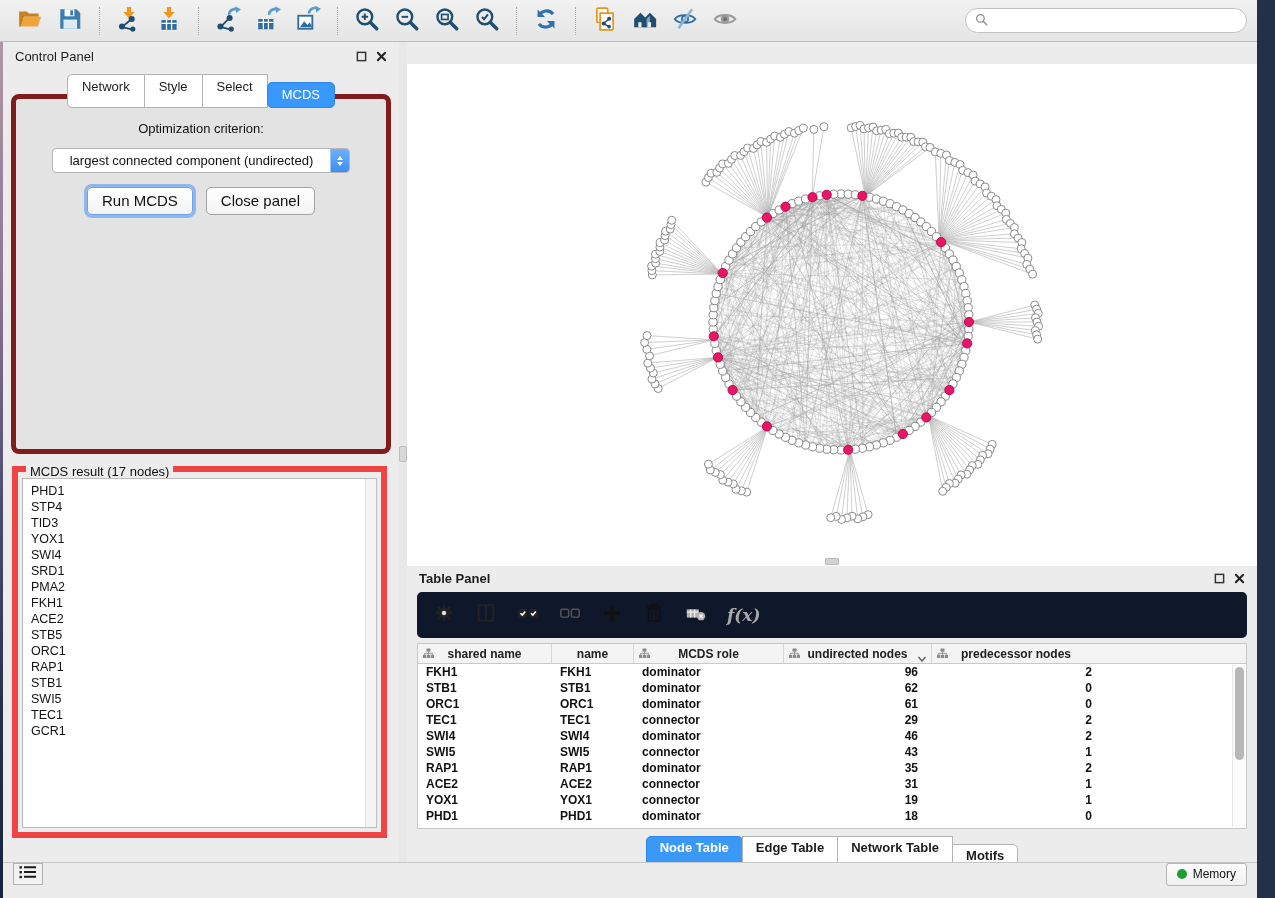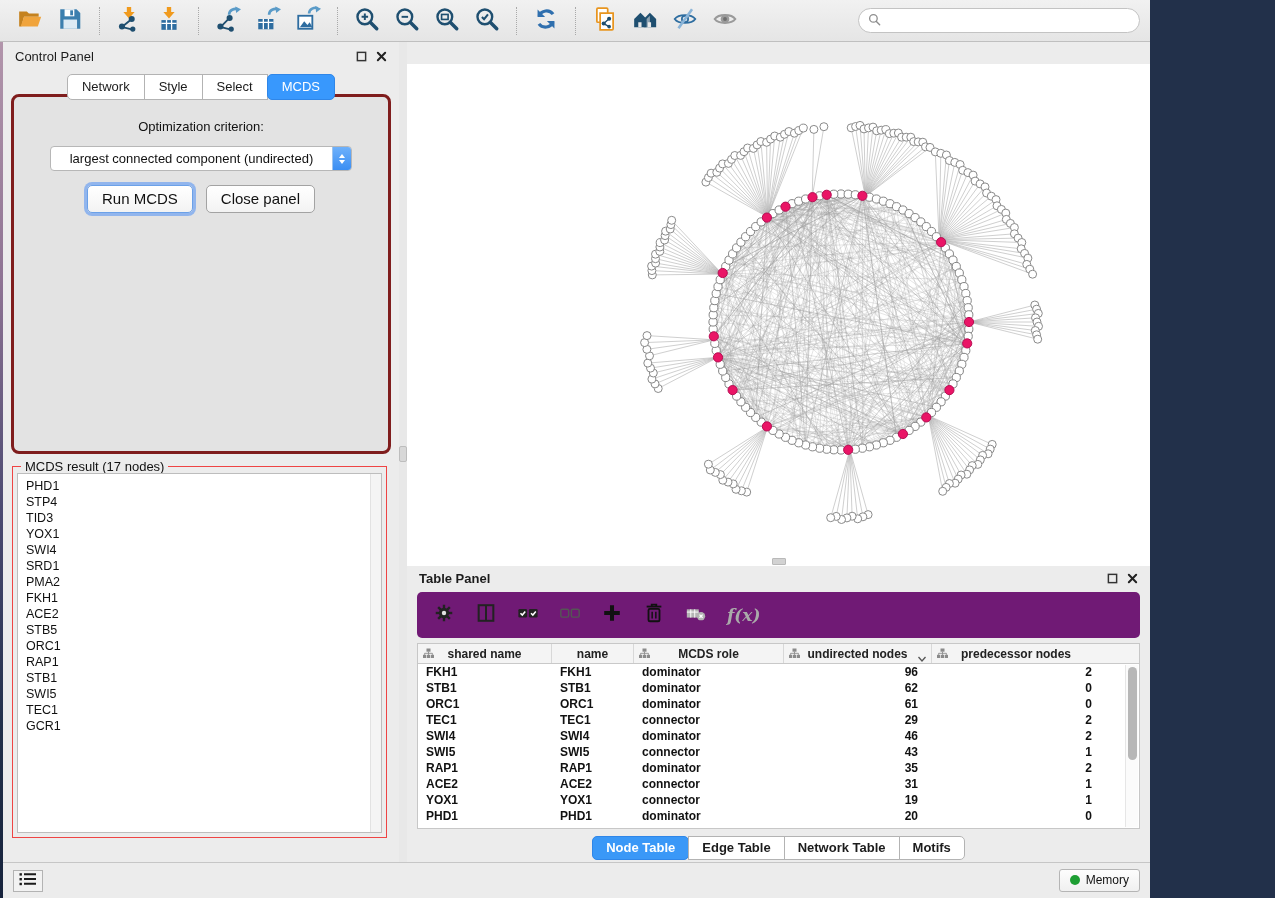--- a/index.html
+++ b/index.html
@@ -2,21 +2,21 @@
 <html style="--accent: #3898fd; --tabblue: #3a98f7; --pink: #ea1566; --green: #1d9e33;"><head>
 <meta charset="utf-8">
 <style>
   :root{
     --accent:#3898fd; --tabblue:#3a98f7; --pink:#ea1566; --green:#1d9e33;
     --icdark:#1f4f70; --icorange:#f09a1d; --icblue:#2f6fae;
   }
   *{margin:0;padding:0;box-sizing:border-box;}
   html,body{width:1275px;height:898px;overflow:hidden;}
   body{font-family:"Liberation Sans",sans-serif;background:#22304a;-webkit-font-smoothing:antialiased;}
-  .app{position:relative;width:1150px;height:898px;background:#ececec;}
+  .app{position:relative;width:1257px;height:898px;background:#ececec;}
 
   
   .toolbar{position:absolute;top:0;left:0;right:0;height:42px;background:linear-gradient(#f1f1f1,#e5e5e5);
     border-bottom:1px solid #bfbfbf;display:flex;align-items:center;padding:0 10px;}
   .tb-btn{width:40px;height:34px;display:flex;align-items:center;justify-content:center;border-radius:4px;cursor:default;}
   .tb-btn svg{width:26px;height:26px;}
   .tb-sep{width:0;height:28px;border-left:1px dotted #a9a9a9;margin:0 9px;}
   .search-wrap{margin-left:auto;width:282px;height:25px;background:#fff;border:1px solid #c3c3c3;border-radius:13px;
     display:flex;align-items:center;padding:0 9px;gap:6px;}
   .search-wrap svg{width:13px;height:13px;flex:0 0 auto;}
@@ -30,37 +30,37 @@
 
   
   .control-panel{position:absolute;left:3px;top:42px;width:396px;bottom:36px;background:#ececec;}
   .panel-title-row{height:28px;display:flex;align-items:center;padding:0 12px;gap:8px;}
   .panel-title{font-size:13px;color:#1c1c1c;}
   .panel-title-icons{margin-left:auto;display:flex;align-items:center;gap:9px;}
   .mini-ic svg{width:11px;height:11px;display:block;}
   .cp-tabs{display:flex;justify-content:center;margin-top:4px;position:relative;z-index:2;}
   .tab{font-size:13px;color:#1c1c1c;background:#fff;border:1px solid #b3b3b3;padding:4px 14px 5px;margin-left:-1px;}
   .tab:first-child{border-radius:5px 0 0 5px;margin-left:0;}
-  .tab:last-child{border-radius:0 5px 5px 0;}
+  .tab:last-child{border-radius:0 5px 5px 0;margin-top:8px;}
   .tab.selected{background:var(--accent);border-color:#2f86e8;color:#fff;border-radius:5px;}
   .cp-body{position:absolute;top:52px;left:8px;right:8px;height:360px;background:#e3e3e3;
-    border:3px solid #7f1d1d;border-radius:8px;text-align:center;}
+    border:5px solid #7f1d1d;border-radius:8px;text-align:center;}
   .crit-label{margin-top:22px;font-size:13px;color:#111;}
   .select{margin:12px 36px 0;height:25px;background:#fff;border:1px solid #b7b7b7;border-radius:4px;
     display:flex;align-items:center;overflow:hidden;}
   .select-value{flex:1;font-size:13px;color:#111;text-align:center;white-space:nowrap;}
   .select-stepper{width:19px;align-self:stretch;background:linear-gradient(#6eb1fb,#3b8ef3);display:flex;flex-direction:column;
     align-items:center;justify-content:center;gap:2px;border-left:1px solid #9cc4f0;}
   .chev-up{width:0;height:0;border-left:3.5px solid transparent;border-right:3.5px solid transparent;border-bottom:4.5px solid #fff;}
   .chev-dn{width:0;height:0;border-left:3.5px solid transparent;border-right:3.5px solid transparent;border-top:4.5px solid #fff;}
   .btn-row{margin-top:14px;display:flex;justify-content:center;gap:13px;}
   .btn{font-size:15px;color:#111;background:linear-gradient(#ffffff,#f3f3f3);border:1px solid #a3a3a3;border-radius:5px;
     padding:4px 14px 5px;}
   .btn.focused{box-shadow:0 0 0 3px rgba(78,143,245,.55);border-color:#6ba1e8;}
-  .result-group{position:absolute;top:424px;left:9px;width:375px;height:372px;border:1px solid #ef4444;background:#ececec;}
+  .result-group{position:absolute;top:424px;left:9px;width:375px;height:372px;border:6px solid #ef4444;background:#ececec;}
   .result-legend{position:absolute;top:-8px;left:8px;background:#ececec;padding:0 4px;font-size:13px;color:#111;}
   .result-list{position:absolute;top:6px;left:4px;right:4px;bottom:4px;background:#fff;border:1px solid #bdbdbd;
     overflow:hidden;padding:4px 0 0 8px;}
   .mcds-item{font-size:12.5px;line-height:16px;color:#111;}
   .result-scroll{position:absolute;top:7px;right:5px;bottom:5px;width:11px;background:#f4f4f4;border-left:1px solid #e2e2e2;}
 
   
   .v-splitter{position:absolute;left:399px;top:42px;width:8px;bottom:36px;background:#e8e8e8;}
   .v-handle{position:absolute;left:0;top:404px;width:8px;height:16px;background:#d8d8d8;border:1px solid #bdbdbd;border-radius:2px;}
   .h-handle{position:absolute;left:50%;margin-left:-7px;top:516px;width:14px;height:7px;background:#d2d2d2;border:1px solid #b9b9b9;border-radius:1px;z-index:3;}
@@ -70,21 +70,21 @@
   .net-titlebar{position:absolute;top:0;left:0;right:0;height:22px;background:linear-gradient(#ececec,#d9d9d9);
     border-bottom:1px solid #b2b2b2;display:flex;align-items:center;}
   .traffic{display:flex;gap:8px;margin-left:9px;}
   .tl{width:12px;height:12px;border-radius:50%;}
   .net-title{position:absolute;left:0;right:0;text-align:center;font-size:13px;color:#1c1c1c;}
   .net-canvas{position:absolute;top:22px;left:0;right:0;height:502px;background:#fff;overflow:hidden;}
   .net-canvas svg{display:block;}
 
   
   .table-panel{position:absolute;top:524px;left:0;right:0;bottom:0;background:#ececec;font-weight:bold;}
-  .tp-toolbar{margin:2px 10px 0;height:46px;background:#701a75;border-radius:5px;display:flex;align-items:center;
+  .tp-toolbar{margin:2px 10px 0;height:46px;background:#0f172a;border-radius:5px;display:flex;align-items:center;
     gap:20px;padding:0 16px;}
   .tp-ic{display:flex;align-items:center;justify-content:center;}
   .tp-ic svg{width:22px;height:22px;}
   .fx{font-family:"DejaVu Serif",serif;font-style:italic;font-size:17px;color:#aaa;}
   .tp-table{position:relative;margin:5px 10px 0;height:186px;background:#fff;border:1px solid #c7c7c7;overflow:hidden;}
   .thead{display:flex;height:20px;background:#f4f4f4;border-bottom:1px solid #c9c9c9;}
   .th{position:relative;display:flex;align-items:center;justify-content:center;font-size:12px;color:#222;
     border-right:1px solid #d8d8d8;background:#f4f4f4;}
   .th .tree-ic{position:absolute;left:5px;top:4px;}
   .th .sort-ic{position:absolute;right:5px;top:7px;}
@@ -92,21 +92,21 @@
   .td{font-size:12px;color:#111;white-space:nowrap;overflow:hidden;}
   .td.num{text-align:right;}
   .tbody-scroll{position:absolute;top:21px;right:1px;bottom:1px;width:13px;background:#fbfbfb;border-left:1px solid #e6e6e6;}
   .tbody-thumb{position:absolute;top:2px;left:2px;width:9px;height:93px;background:#b7b7b7;border-radius:5px;}
   .tp-tabs{display:flex;justify-content:center;margin-top:7px;}
   .tp-tabs .tab{padding:3px 13px 4px;}
   .tp-tabs .tab.selected{background:var(--tabblue);}
 
   
   .status-bar{position:absolute;left:3px;right:0;bottom:6px;height:30px;background:#ececec;border-top:1px solid #c6c6c6;
-    display:flex;align-items:flex-end;padding:0 10px;}
+    display:flex;align-items:flex-start;padding:0 10px;}
   .list-btn{width:30px;height:22px;border:1px solid #b3b3b3;background:#f2f2f2;display:flex;align-items:center;justify-content:center;}
   .memory-btn{margin-left:auto;display:flex;align-items:center;gap:6px;border:1px solid #b5b5b5;border-radius:3px;
     background:linear-gradient(#fdfdfd,#f0f0f0);padding:3px 10px 4px;font-size:12px;color:#111;}
   .mem-dot{width:10px;height:10px;border-radius:50%;background:var(--green);}
 </style>
 </head>
 <body>
 
 <div class="app">
 
@@ -1505,21 +1505,21 @@
               <div class="td" style="width: 134px; padding-left: 8px;">YOX1</div>
               <div class="td" style="width: 82px; padding-left: 8px;">YOX1</div>
               <div class="td" style="width: 150px; padding-left: 8px;">connector</div>
               <div class="td num" style="width: 148px; padding-right: 14px;">19</div>
               <div class="td num" style="width: 168px; padding-right: 8px;">1</div>
             </div>
             <div class="trow">
               <div class="td" style="width: 134px; padding-left: 8px;">PHD1</div>
               <div class="td" style="width: 82px; padding-left: 8px;">PHD1</div>
               <div class="td" style="width: 150px; padding-left: 8px;">dominator</div>
-              <div class="td num" style="width: 148px; padding-right: 14px;">20</div>
+              <div class="td num" style="width: 148px; padding-right: 14px;">18</div>
               <div class="td num" style="width: 168px; padding-right: 8px;">0</div>
             </div>
           </div>
         <div class="tbody-scroll">
             <div class="tbody-thumb"></div>
           </div>
       </div>
       <div class="tp-tabs">
         <span class="tab selected">Node Table</span>
         <span class="tab">Edge Table</span>

